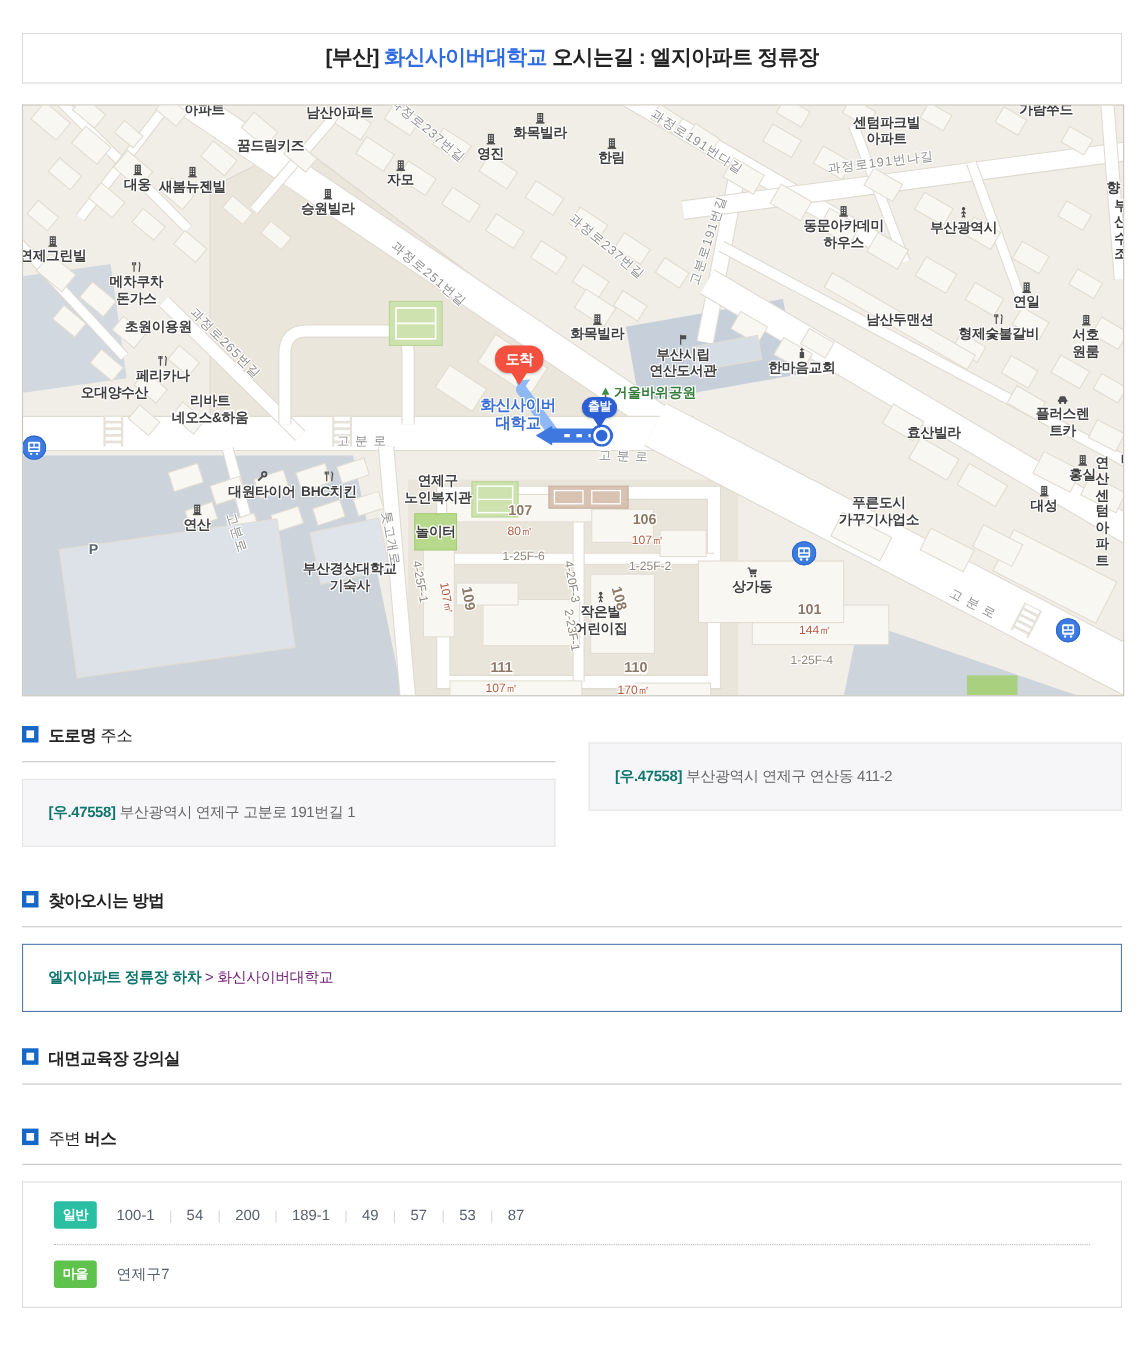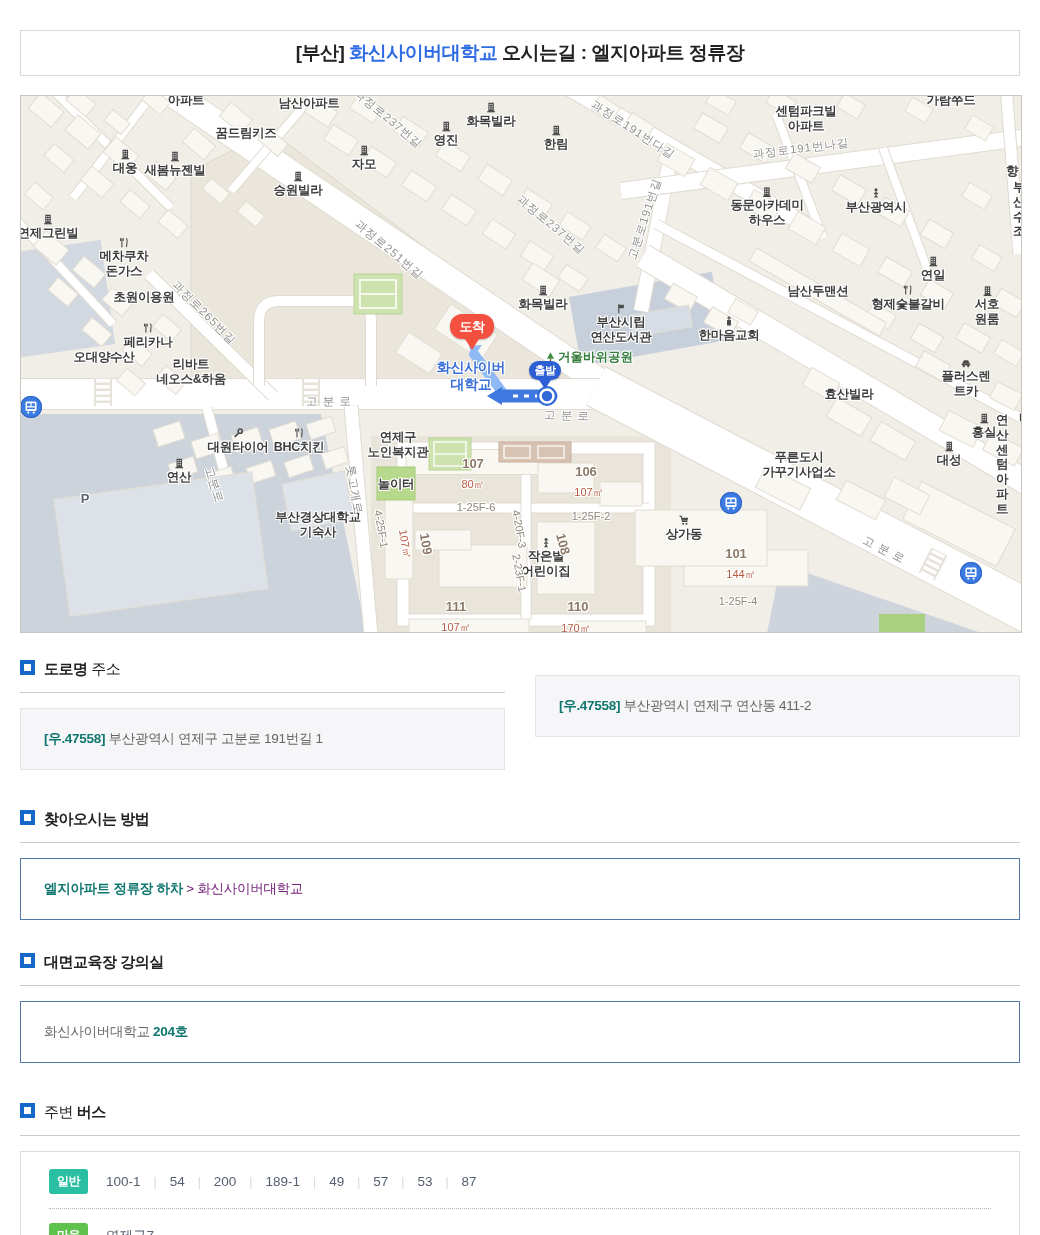--- a/index.html
+++ b/index.html
@@ -665,24 +665,20 @@
     <div class="vbox blue">
       <strong>엘지아파트 정류장 하차</strong>
       <span class="lite">&gt; 화신사이버대학교</span>
     </div>
   </section>
 
   <section class="sec sec-class">
     <h3>
       <span class="bullet"></span><span class="tb">대면교육장 강의실</span>
     </h3>
-    <div class="vbox blue">
-      <span>화신사이버대학교</span>
-      <strong>204호</strong>
-    </div>
   </section>
 
   <section class="sec sec-bus">
     <h3>
       <span class="bullet"></span><span>주변</span> <span class="tb">버스</span>
     </h3>
     <div class="busbox" id="bus-box">
         <div class="bus-row">
           <span class="badge" style="background: rgb(42, 191, 163);">일반</span>
           <span class="bus-item">100-1</span>

